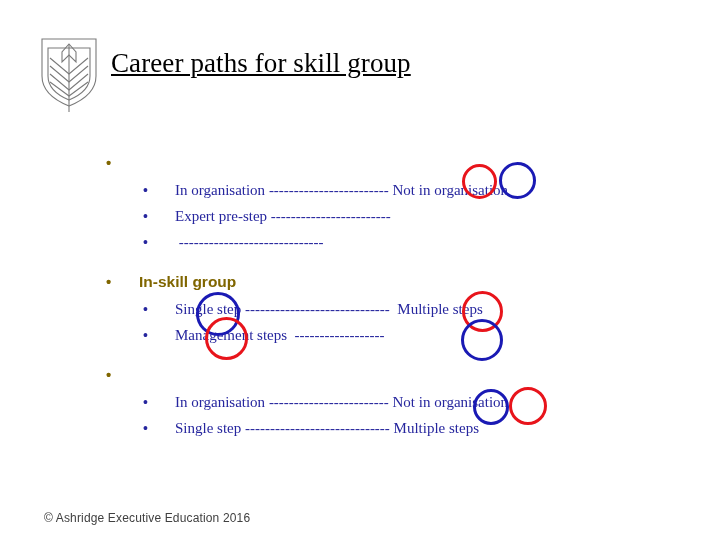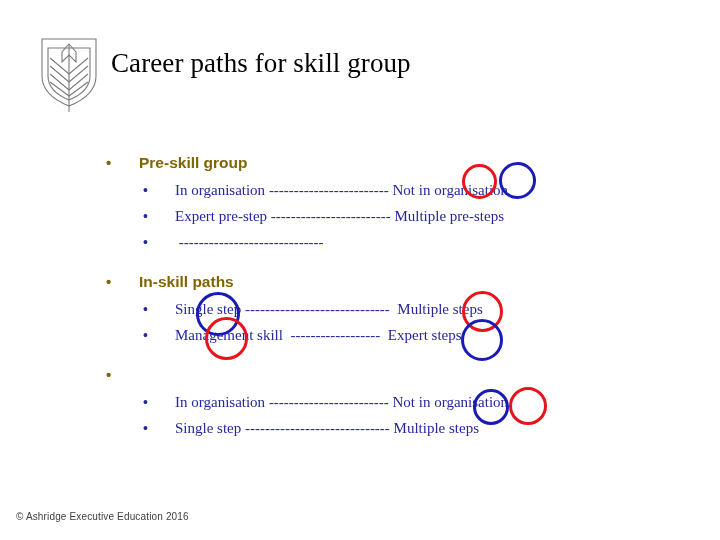--- a/index.html
+++ b/index.html
@@ -29,20 +29,21 @@
   #slide-title {
     position: absolute;
     left: 111px;
     top: 46px;
     font-family: "Liberation Serif", "DejaVu Serif", serif;
     font-size: 27px;
     line-height: 34px;
     color: #000000;
     white-space: nowrap;
     letter-spacing: 0.1px;
+    text-decoration: underline;
   }
 
   
   #body {
     position: absolute;
     left: 106px;
     top: 150px;
     width: 560px;
   }
 
@@ -96,23 +97,23 @@
     border-radius: 50%;
     background: transparent;
     box-sizing: border-box;
   }
   .circle.red  { border-color: #e8141b; }
   .circle.blue { border-color: #1a1ab4; }
 
   
   #footer {
     position: absolute;
-    left: 16px;
+    left: 44px;
     top: 511px;
-    font-size: 10px;
+    font-size: 12px;
     color: #404040;
     letter-spacing: 0.15px;
     white-space: nowrap;
   }
 </style>
 </head>
 <body>
 
 <div id="logo">
   <svg viewBox="0 0 62 76" width="62" height="76" xmlns="http://www.w3.org/2000/svg">
@@ -126,55 +127,52 @@
     <path d="M12 46 L31 60 L50 46" fill="none" stroke="#7a7a7a" stroke-width="1.1"></path>
   </svg>
 </div>
 
 <div id="slide-title">Career paths for skill group</div>
 
 <div id="body">
     <div class="group">
       <div class="lvl1">
         <span class="bullet">•</span>
-        <span class="label">Pre-skill group</span>
       </div>
       <div class="lvl2">
         <span class="bullet">•</span>
         <span class="row-text">In organisation</span>
         <span class="row-text"> ------------------------ </span>
         <span class="row-text">Not in organisation</span>
       </div>
       <div class="lvl2">
         <span class="bullet">•</span>
         <span class="row-text">Expert pre-step</span>
         <span class="row-text"> ------------------------ </span>
-        <span class="row-text">Multiple pre-steps</span>
       </div>
       <div class="lvl2">
         <span class="bullet">•</span>
         <span class="row-text"> ----------------------------- </span>
       </div>
     </div>
     <div class="group">
       <div class="lvl1">
         <span class="bullet">•</span>
-        <span class="label">In-skill paths</span>
+        <span class="label">In-skill group</span>
       </div>
       <div class="lvl2">
         <span class="bullet">•</span>
         <span class="row-text">Single step</span>
         <span class="row-text"> ----------------------------- </span>
         <span class="row-text"> Multiple steps</span>
       </div>
       <div class="lvl2">
         <span class="bullet">•</span>
-        <span class="row-text">Management skill</span>
+        <span class="row-text">Management steps</span>
         <span class="row-text">  ------------------ </span>
-        <span class="row-text"> Expert steps</span>
       </div>
     </div>
     <div class="group">
       <div class="lvl1">
         <span class="bullet">•</span>
       </div>
       <div class="lvl2">
         <span class="bullet">•</span>
         <span class="row-text">In organisation</span>
         <span class="row-text"> ------------------------ </span>

